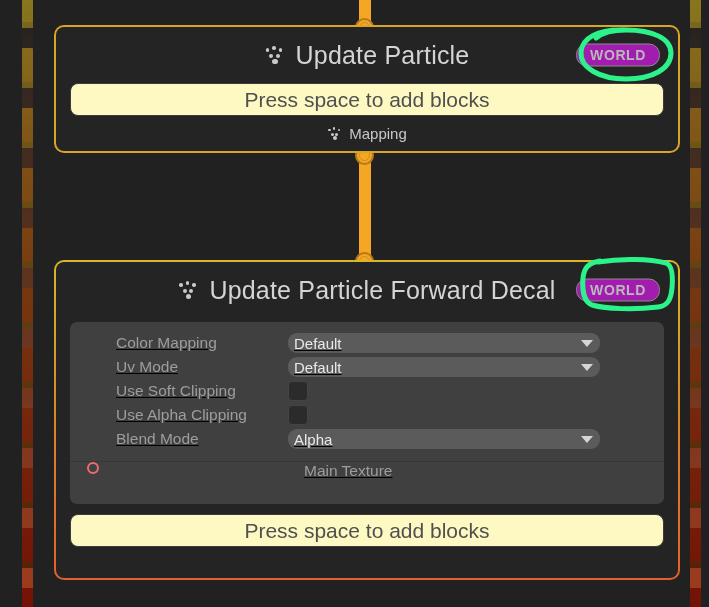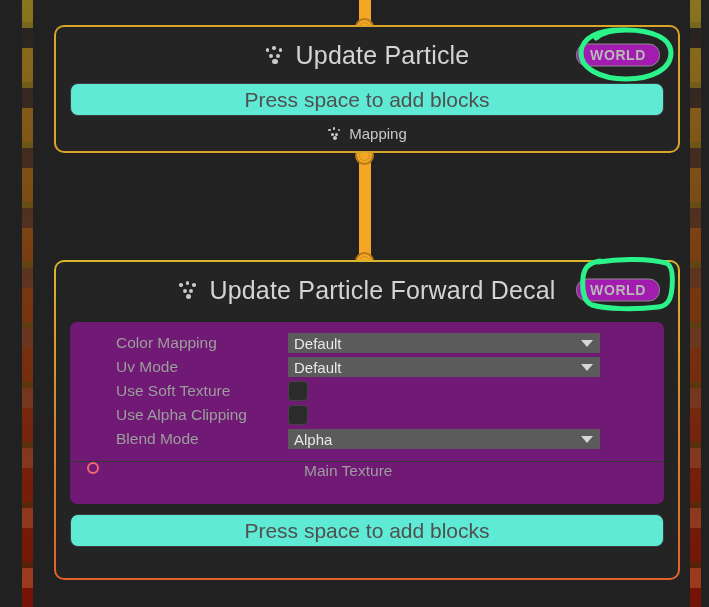--- a/index.html
+++ b/index.html
@@ -173,21 +173,21 @@
   .add-block {
     margin: 0 14px;
     height: 33px;
     border: 1px solid #3b3b3b;
     border-radius: 8px;
     display: flex;
     align-items: center;
     justify-content: center;
     color: #505050;
     font-size: 21px;
-    background: #5eead4;
+    background: #fef9c3;
   }
 
   .flow-label {
     display: flex;
     align-items: center;
     justify-content: center;
     font-size: 15px;
     color: #c8c8c8;
     margin-top: 9px;
   }
@@ -197,23 +197,24 @@
   .flow-label .pd1 { width:2.6px;height:2.6px;left:0.8px;top:3px; }
   .flow-label .pd2 { width:2.6px;height:2.6px;left:5.6px;top:1.5px; }
   .flow-label .pd3 { width:2.6px;height:2.6px;left:10.4px;top:3px; }
   .flow-label .pd4 { width:3px;height:3px;left:3.4px;top:7px; }
   .flow-label .pd5 { width:3px;height:3px;left:8.2px;top:7px; }
   .flow-label .pd6 { width:4px;height:4px;left:5.8px;top:10.6px; }
 
   
   .prop-block {
     margin: 4px 14px 0;
-    background: #701a75;
+    background: #404040;
     border-radius: 7px;
     overflow: hidden;
+    text-decoration: underline;
   }
   .prop-list { padding: 9px 0 10px; }
   .prop-row {
     display: flex;
     align-items: center;
     height: 24px;
     padding: 0 10px 0 0;
     position: relative;
   }
   .prop-label {
@@ -228,20 +229,21 @@
   .dropdown {
     width: 312px;
     height: 20px;
     background: #5b5b5b;
     display: flex;
     align-items: center;
     padding: 0 6px;
     font-size: 15px;
     color: #e8e8e8;
     position: relative;
+    border-radius: 9px;
   }
   .dropdown .caret {
     position: absolute;
     right: 7px;
     width: 0; height: 0;
     border-left: 6px solid transparent;
     border-right: 6px solid transparent;
     border-top: 7px solid #d6d6d6;
   }
 
@@ -436,21 +438,21 @@
           <div class="prop-label">Uv Mode</div>
           <div class="prop-field">
             <div class="dropdown">
               <span>Default</span>
               <span class="caret"></span>
             </div>
           </div>
         </div>
 
         <div class="prop-row">
-          <div class="prop-label">Use Soft Texture</div>
+          <div class="prop-label">Use Soft Clipping</div>
           <div class="prop-field">
             <div class="checkbox"></div>
           </div>
         </div>
 
         <div class="prop-row">
           <div class="prop-label">Use Alpha Clipping</div>
           <div class="prop-field">
             <div class="checkbox"></div>
           </div>

